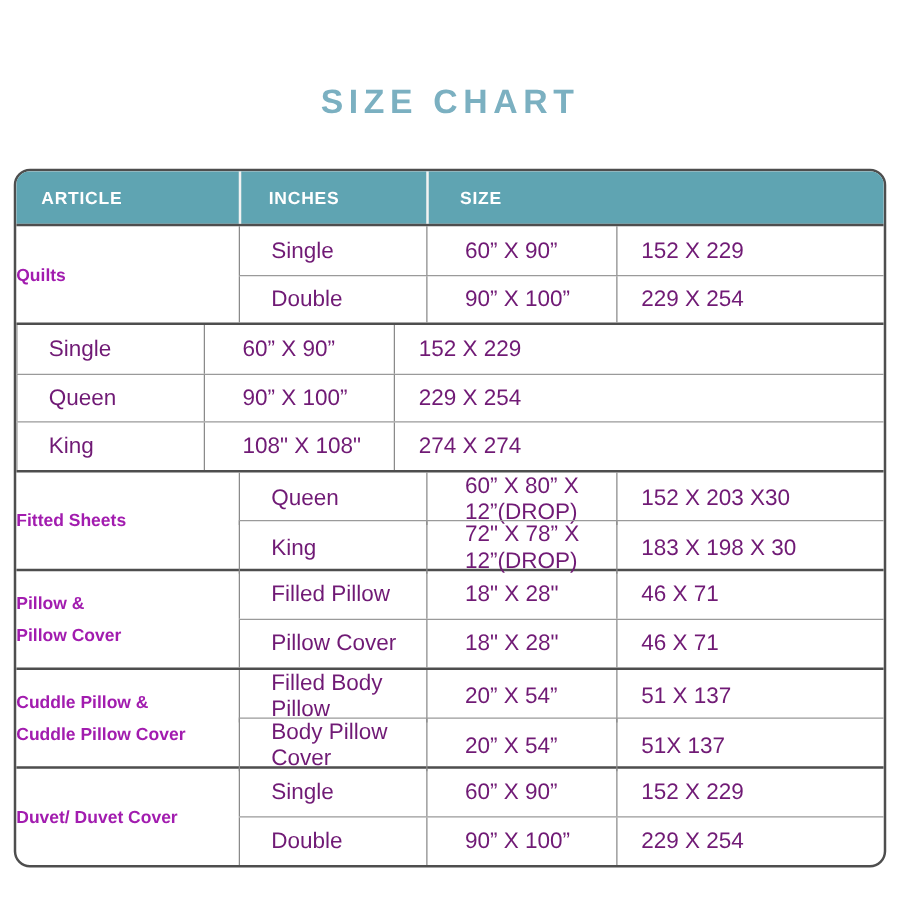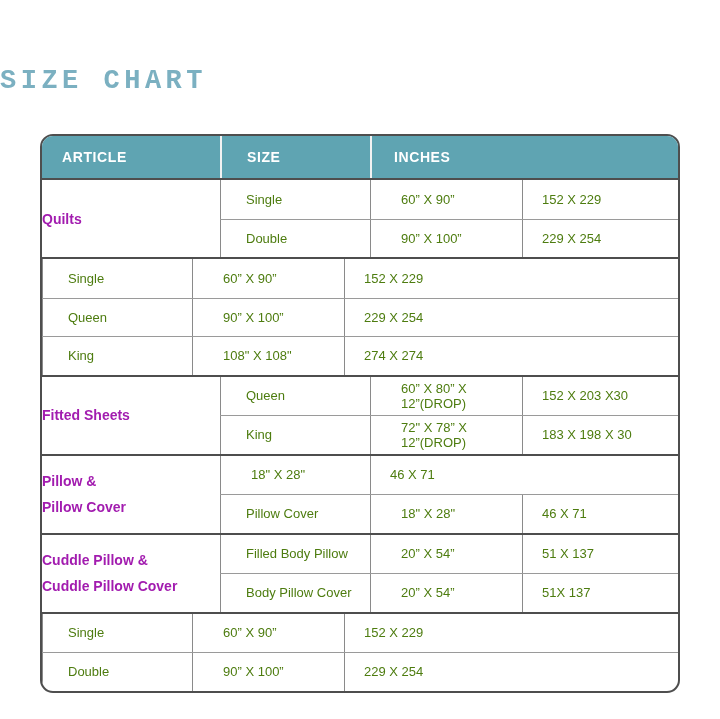--- a/index.html
+++ b/index.html
@@ -3,30 +3,30 @@
 <meta charset="utf-8">
 <style>
   * { margin: 0; padding: 0; box-sizing: border-box; }
   html, body { width: 720px; height: 719px; background: #ffffff; overflow: hidden; }
   body { font-family: "Liberation Sans", sans-serif; }
 
   .page { width: 720px; height: 719px; background: #ffffff; }
 
   .title {
     padding-top: 66px;
-    text-align: left;
-    font-family: Liberation Mono, monospace;
+    text-align: center;
+    font-family: Liberation Sans, sans-serif;
     font-size: 27px;
     font-weight: 600;
     letter-spacing: 4.5px;
     color: #7BB0C1;
   }
 
   .size-table {
-    width: 640px;
+    width: 698px;
     margin: 38px auto 0 auto;
     border: 2px solid #4e4e4e;
     border-radius: 13px;
     overflow: hidden;
     background: #ffffff;
   }
 
   
   .thead {
     display: grid;
@@ -71,40 +71,40 @@
   }
   .row {
     display: grid;
     grid-template-columns: 150px 152px 1fr;
     height: 38.5px;
   }
   .row + .row { border-top: 1.5px solid #9a9a9a; }
   .cell {
     display: flex;
     align-items: center;
-    font-size: 13px;
-    color: #4d7c0f;
+    font-size: 18px;
+    color: #701a75;
   }
   .size-cell   { padding-left: 25px; border-left: 1.5px solid #8a8a8a; font-weight: 500; }
   .inches-cell { padding-left: 30px; border-left: 1.5px solid #8a8a8a; }
   .cm-cell     { padding-left: 19px; border-left: 1.5px solid #8a8a8a; }
 </style>
 </head>
 <body>
 
 <div class="page">
 
   <h1 class="title">SIZE CHART</h1>
 
   <div class="size-table">
 
     <div class="thead">
       <div class="th th-article">ARTICLE</div>
+      <div class="th th-inches">INCHES</div>
       <div class="th th-size">SIZE</div>
-      <div class="th th-inches">INCHES</div>
     </div>
 
     <div class="group">
       <div class="article-cell">Quilts</div>
       <div class="rows">
         <div class="row">
           <div class="cell size-cell">Single</div>
           <div class="cell inches-cell">60” X 90”</div>
           <div class="cell cm-cell">152 X 229</div>
         </div>
@@ -150,20 +150,21 @@
           <div class="cell cm-cell">183 X 198 X 30</div>
         </div>
       </div>
     </div>
 
     <div class="group">
       <div class="article-cell">Pillow &amp;
 Pillow Cover</div>
       <div class="rows">
         <div class="row">
+          <div class="cell size-cell">Filled Pillow</div>
           <div class="cell inches-cell">18" X 28"</div>
           <div class="cell cm-cell">46 X 71</div>
         </div>
         <div class="row">
           <div class="cell size-cell">Pillow Cover</div>
           <div class="cell inches-cell">18" X 28"</div>
           <div class="cell cm-cell">46 X 71</div>
         </div>
       </div>
     </div>
@@ -179,20 +180,21 @@
         </div>
         <div class="row">
           <div class="cell size-cell">Body Pillow Cover</div>
           <div class="cell inches-cell">20” X 54”</div>
           <div class="cell cm-cell">51X 137</div>
         </div>
       </div>
     </div>
 
     <div class="group">
+      <div class="article-cell">Duvet/ Duvet Cover</div>
       <div class="rows">
         <div class="row">
           <div class="cell size-cell">Single</div>
           <div class="cell inches-cell">60” X 90”</div>
           <div class="cell cm-cell">152 X 229</div>
         </div>
         <div class="row">
           <div class="cell size-cell">Double</div>
           <div class="cell inches-cell">90” X 100”</div>
           <div class="cell cm-cell">229 X 254</div>

